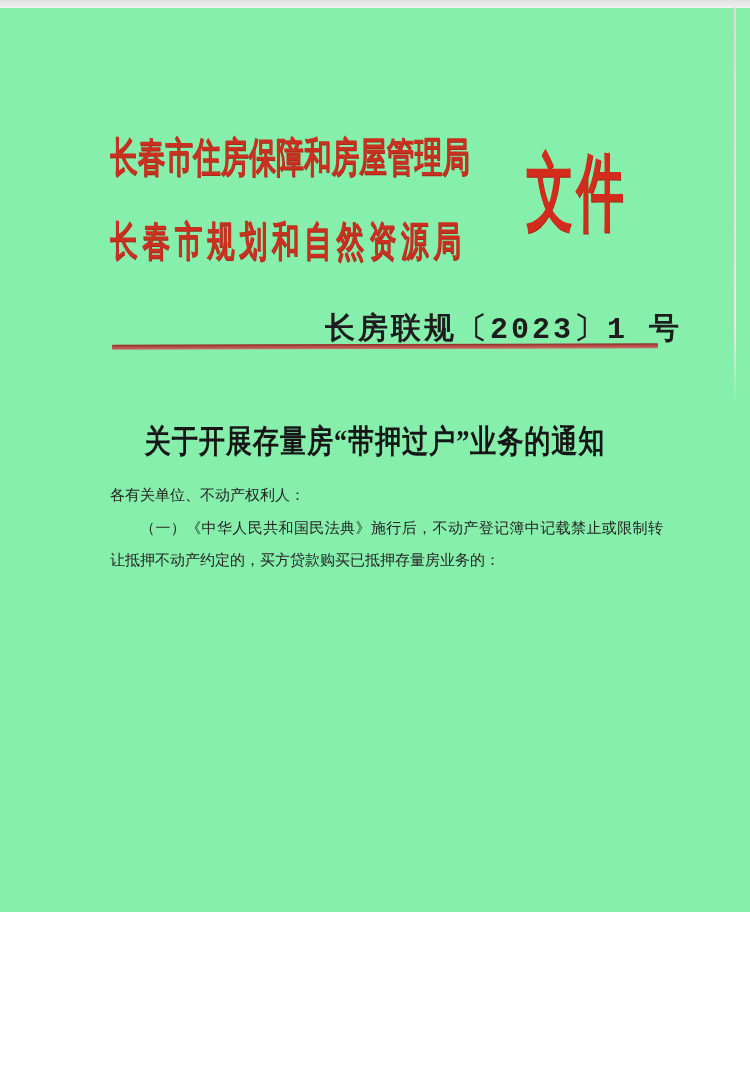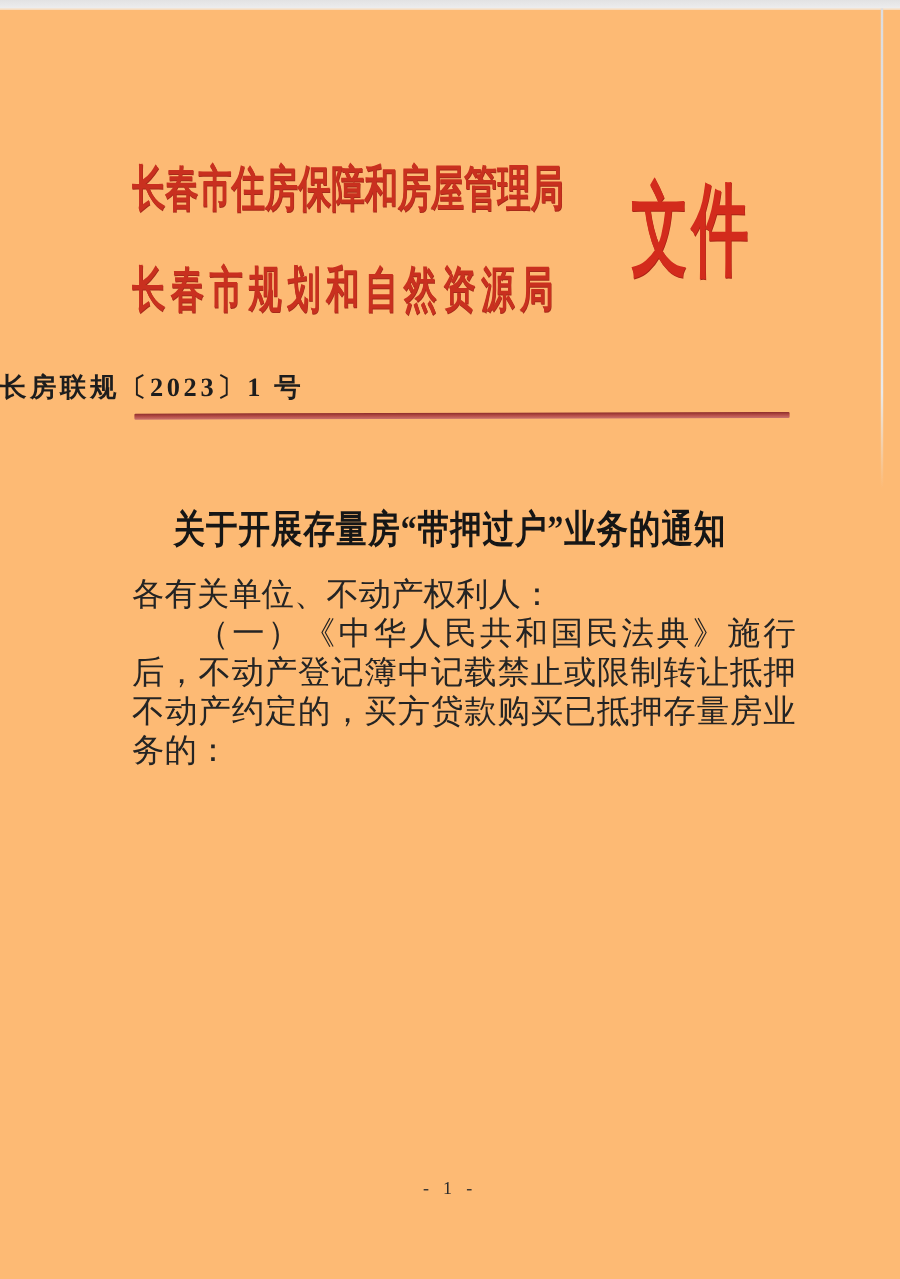--- a/index.html
+++ b/index.html
@@ -3,23 +3,23 @@
 <meta charset="utf-8">
 <style>
   html, body {
     margin: 0;
     padding: 0;
     background: #ffffff;
   }
   .page {
     position: relative;
     width: 750px;
-    height: 1066px;
+    height: 912px;
     margin: 0 auto;
-    background: #fdba74;
+    background: #86efac;
     overflow: hidden;
     font-family: "Liberation Serif", "DejaVu Serif", serif;
   }
   
   .top-band {
     position: absolute;
     left: 0; top: 0;
     width: 750px; height: 7px;
     background: linear-gradient(#e2e2e3, #ededee);
     border-bottom: 1px solid #f2f2f2;
@@ -66,25 +66,26 @@
     letter-spacing: 6px;
     white-space: nowrap;
     transform: scaleX(0.56);
     transform-origin: left top;
     text-shadow: 1px 1px 0 #a92315;
   }
   .doc-number {
     position: absolute;
     left: 0; top: 308px;
     width: 682px;
-    text-align: left;
-    font-size: 22px;
+    text-align: right;
+    font-size: 30px;
     letter-spacing: 3px;
     color: #1d1d1d;
     font-weight: bold;
+    font-family: Liberation Mono, monospace;
   }
   .red-divider {
     position: absolute;
     left: 112px; top: 344px;
     width: 546px; height: 5px;
     background: linear-gradient(#8e2d2b, #b9514b 55%, #c9726d);
     border-radius: 1px;
     transform: rotate(-0.15deg);
   }
   .title-row {
@@ -100,21 +101,21 @@
     color: #161616;
     white-space: nowrap;
     transform: scaleX(0.82);
     transform-origin: center top;
     letter-spacing: 1px;
   }
   .body-block {
     position: absolute;
     left: 110px; top: 479px;
     width: 553px;
-    font-size: 27px;
+    font-size: 15px;
     line-height: 32.6px;
     color: #242424;
     text-align: justify;
     text-justify: inter-ideograph;
   }
   .body-block p {
     margin: 0;
     text-indent: 2em;
   }
   .body-block p.salutation {

